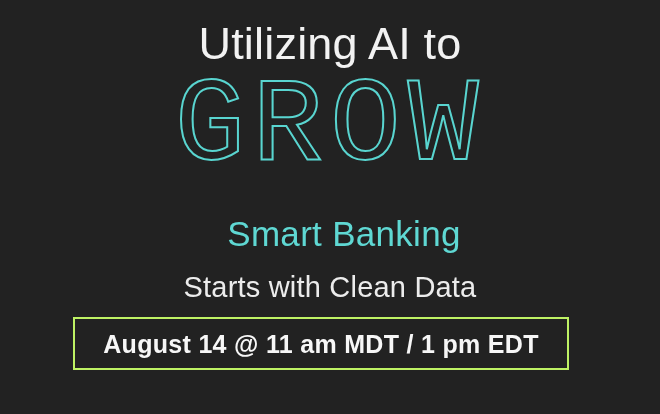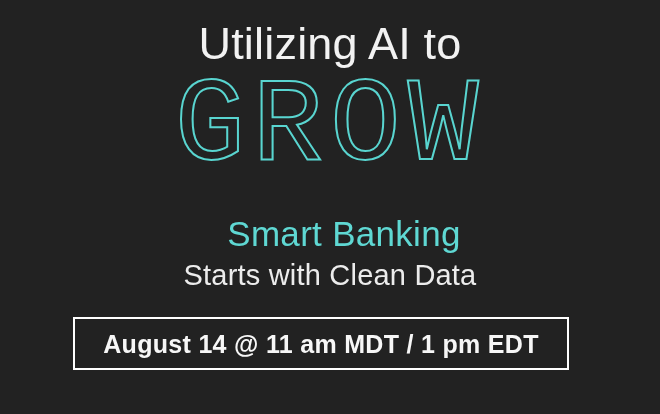--- a/index.html
+++ b/index.html
@@ -62,39 +62,39 @@
     font-weight: 400;
     letter-spacing: 0.3px;
     color: #5fd8d3;
     text-align: center;
     white-space: nowrap;
     margin-left: 28px;
   }
 
   
   .subhead-plain {
-    margin-top: 4px;
+    margin-top: 16px;
     font-size: 29px;
     line-height: 34px;
     font-weight: 300;
     letter-spacing: 0.2px;
     color: #ececec;
     text-align: center;
     white-space: nowrap;
   }
 
   
   .date-banner {
     position: absolute;
     left: 73px;
     top: 317px;
     width: 496px;
     height: 53px;
     box-sizing: border-box;
-    border: 2px solid #ffffff;
+    border: 2px solid #bef264;
     background: transparent;
     display: flex;
     align-items: center;
     justify-content: center;
   }
   .date-banner-text {
     font-size: 25px;
     line-height: 28px;
     font-weight: bold;
     letter-spacing: 0.3px;

